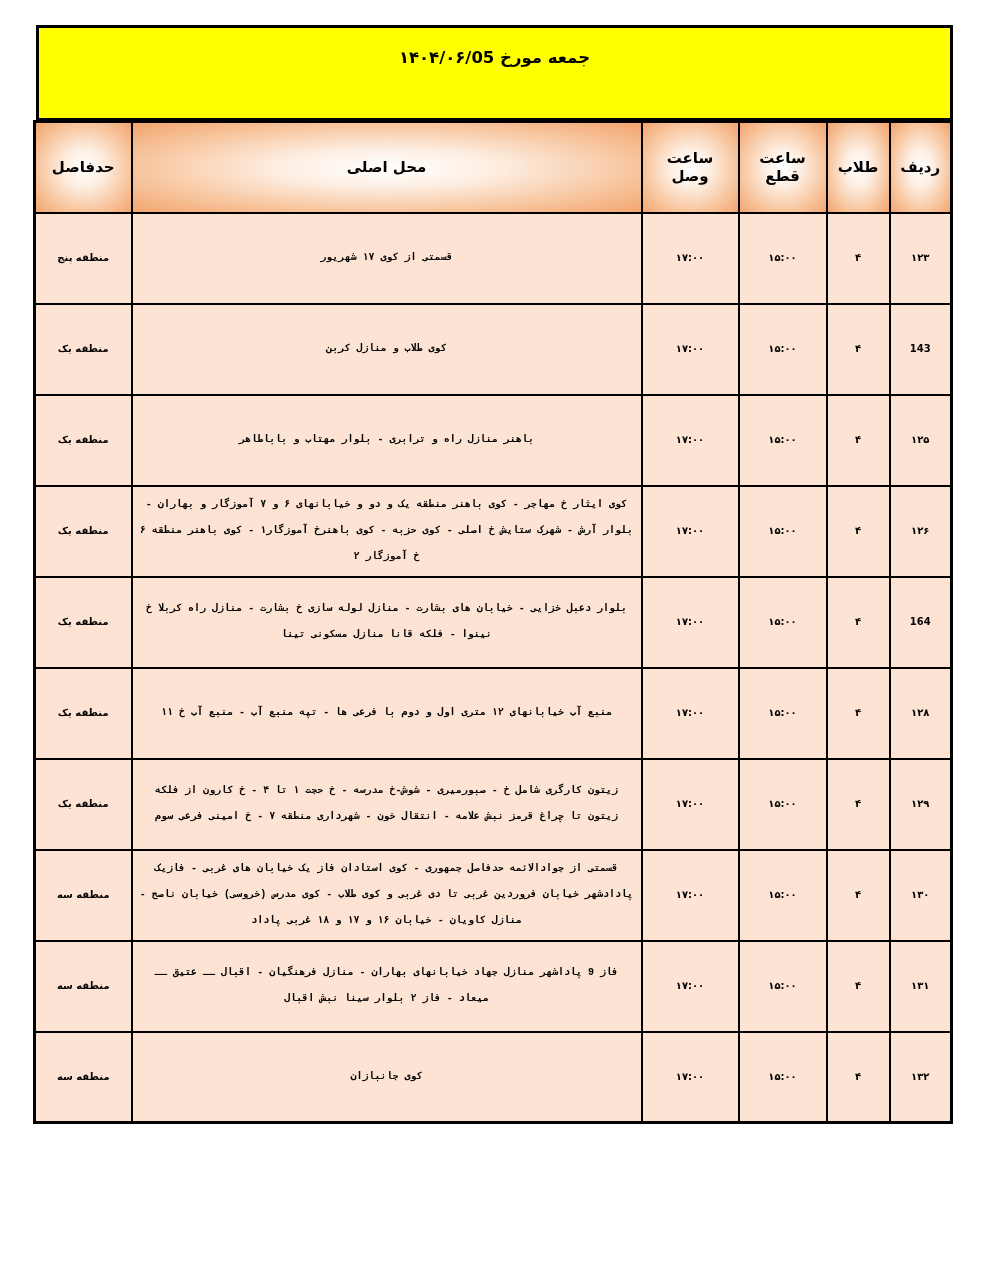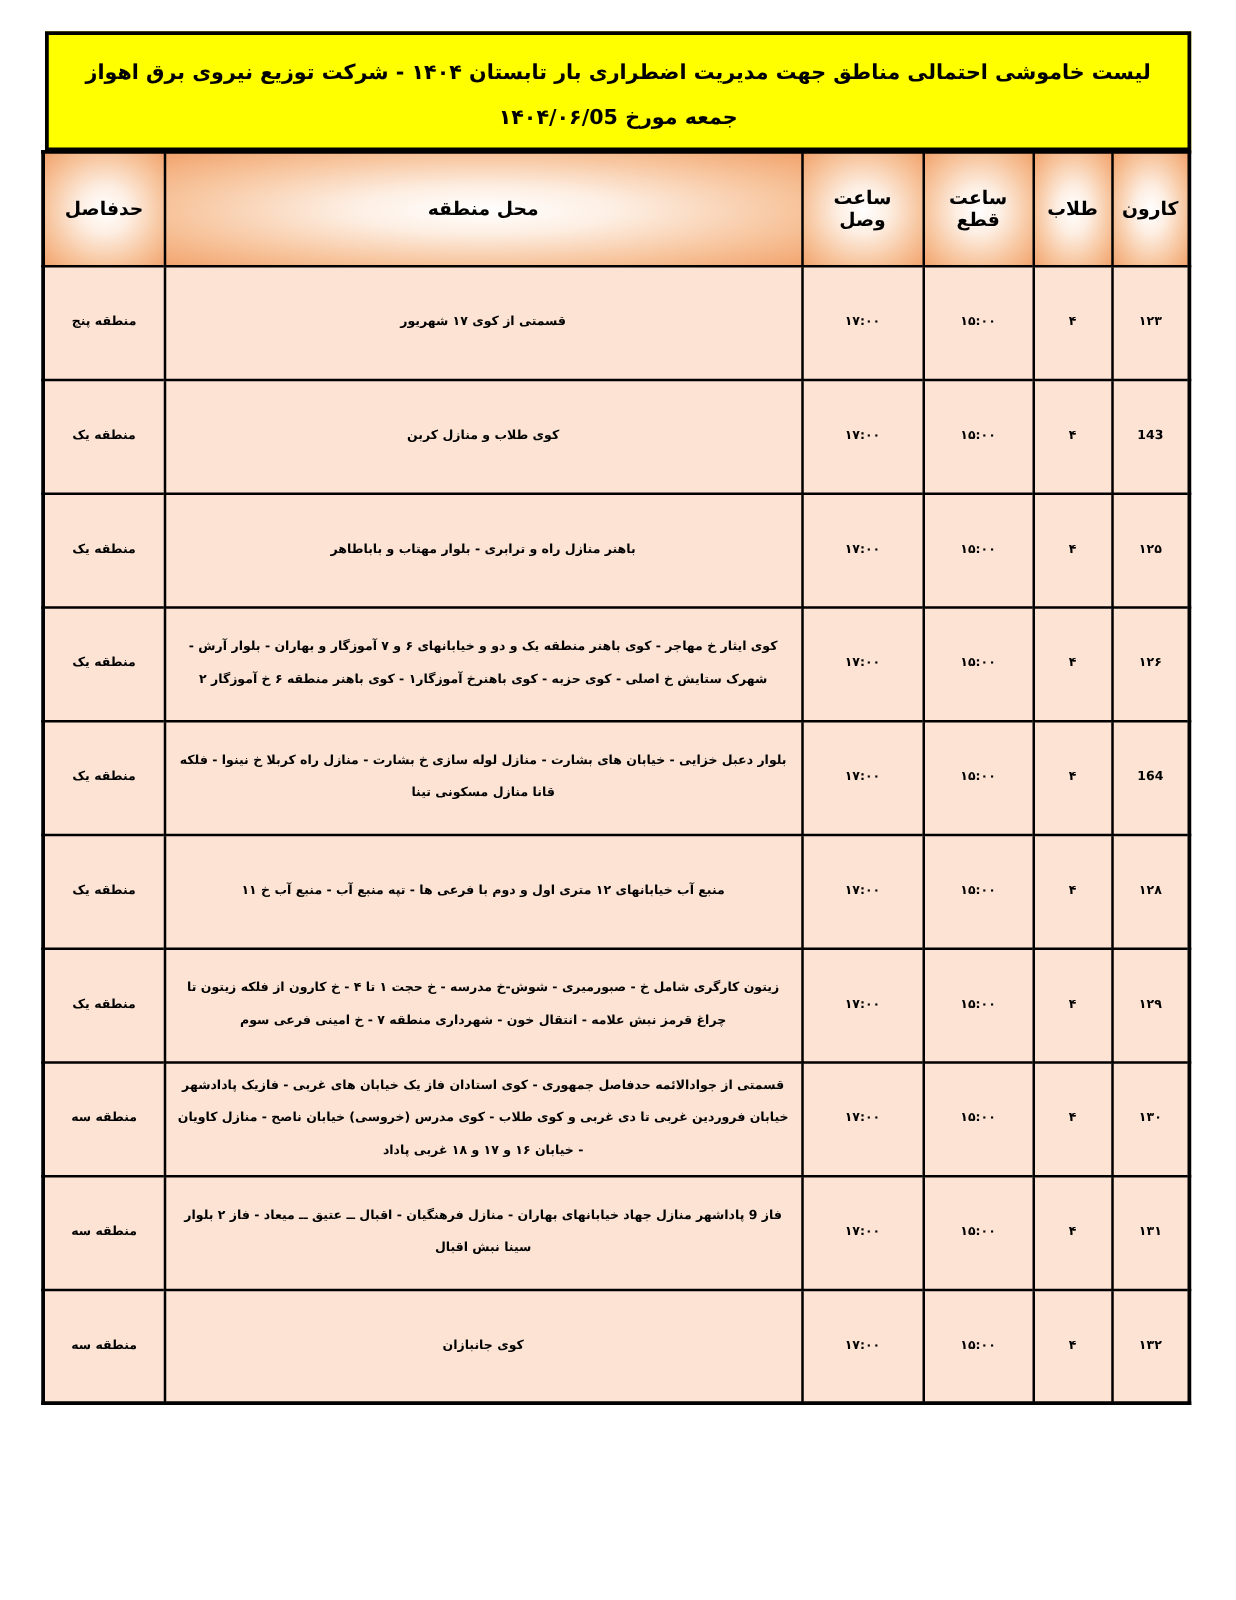--- a/index.html
+++ b/index.html
@@ -63,49 +63,48 @@
     font-size: 10px;
     line-height: 26px;
     background: #fce3d3;
   }
   col.c-radif    { width: 62px;  }
   col.c-block    { width: 63px;  }
   col.c-cut      { width: 88px;  }
   col.c-connect  { width: 97px;  }
   col.c-location { width: 510px; }
   col.c-region   { width: 97px;  }
-  td.loc { padding: 2px 10px; }
+  td.loc { padding: 2px 10px; font-family: Liberation Mono, monospace; }
 </style>
 </head>
 <body>
 
 <div class="page">
   <div class="sheet">
 
     <div class="title-block">
-      <div>لیست خاموشی احتمالی مناطق جهت مدیریت اضطراری بار تابستان ۱۴۰۴ - شرکت توزیع نیروی برق اهواز</div>
       <div>جمعه مورخ ۱۴۰۴/۰۶/05</div>
     </div>
 
     <table class="schedule">
       <colgroup>
         <col class="c-radif">
           <col class="c-block">
           <col class="c-cut">
         <col class="c-connect">
           <col class="c-location">
           <col class="c-region">
       </colgroup>
       <thead>
         <tr>
-          <th>کارون</th>
+          <th>ردیف</th>
           <th>طلاب</th>
           <th>ساعت قطع</th>
           <th>ساعت وصل</th>
-          <th>محل منطقه</th>
+          <th>محل اصلی</th>
           <th>حدفاصل</th>
         </tr>
       </thead>
       <tbody>
         <tr>
           <td>۱۲۳</td>
           <td>۴</td>
           <td>۱۵:۰۰</td>
           <td>۱۷:۰۰</td>
           <td class="loc">قسمتی از کوی ۱۷ شهریور</td>

